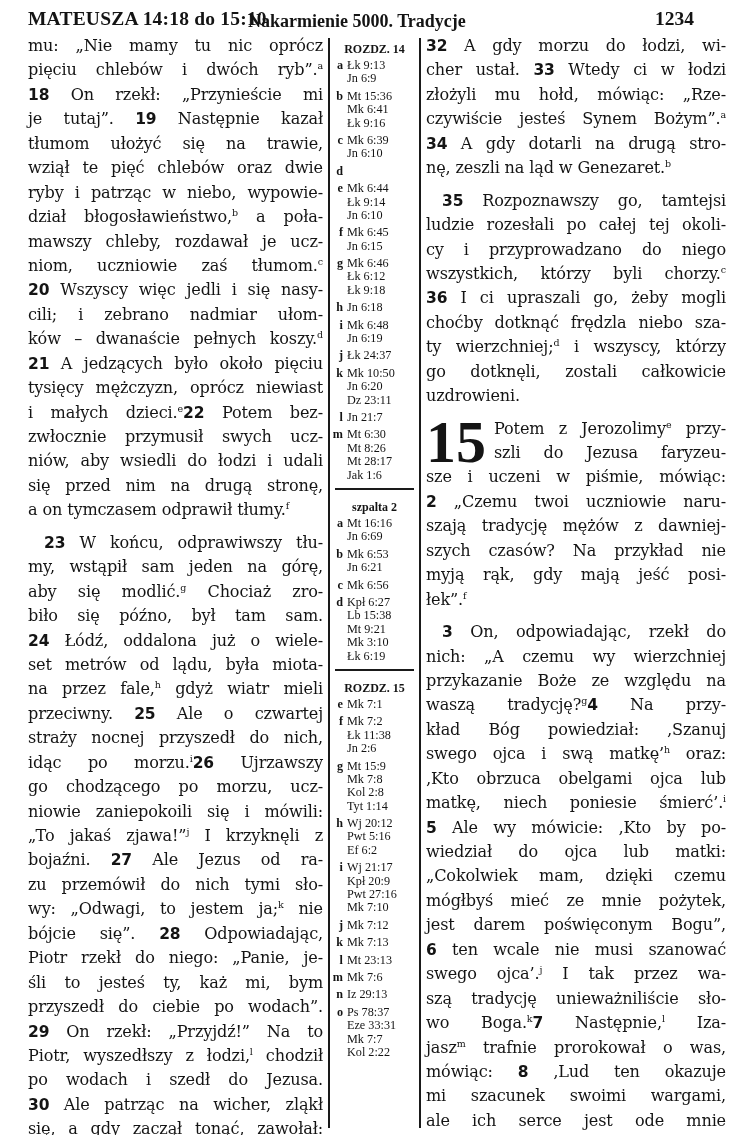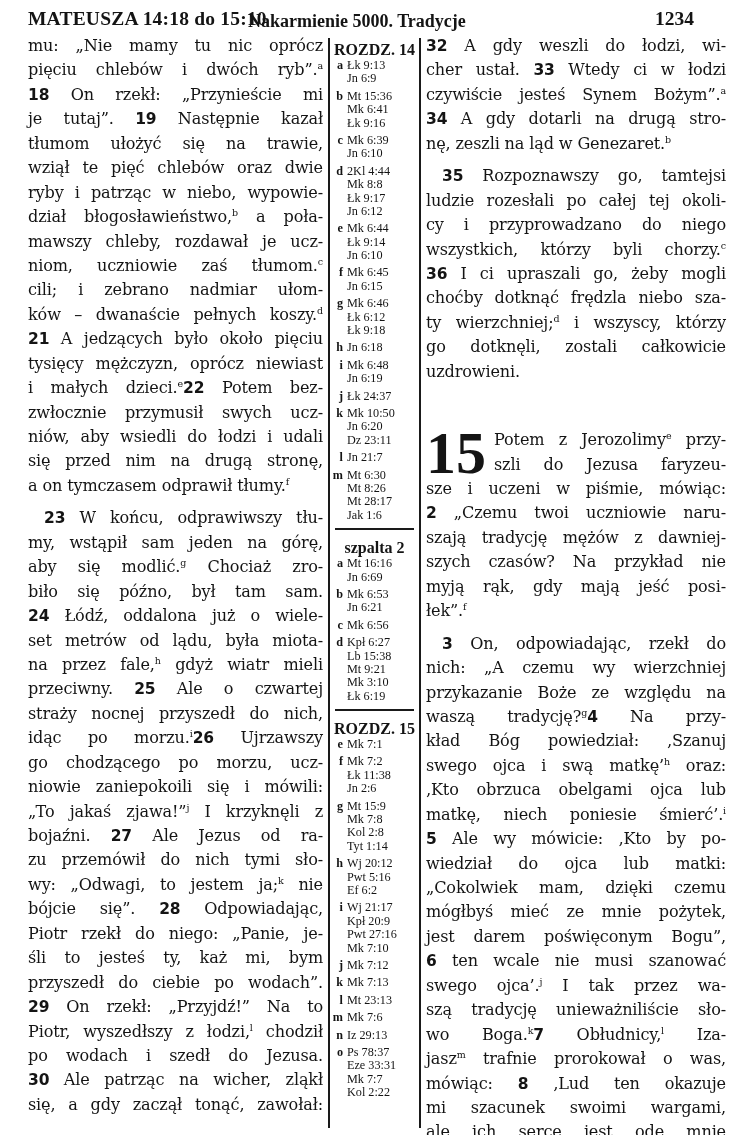--- a/index.html
+++ b/index.html
@@ -19,21 +19,21 @@
     .col p.line.indent { padding-left: 16px; }
     .col p.gap { height: 8px; }
     .vn { font-family: "DejaVu Sans", sans-serif; font-weight: bold; font-size: 15.5px; }
     sup.fn { font-size: 9.5px; vertical-align: 6px; line-height: 0; font-family: "DejaVu Serif", serif; }
 
     .divider { position: absolute; top: 38px; width: 2px; background: #1a1a1a; }
     .divider-a { left: 328px; height: 1090px; }
     .divider-b { left: 419px; height: 1090px; }
 
     .refs { position: absolute; left: 331px; top: 40px; width: 87px; font-family: "Liberation Serif", serif; font-size: 12.2px; }
-    .refs .sec-title { text-align: center; font-weight: bold; font-size: 16px; height: 19px; line-height: 19px; }
+    .refs .sec-title { text-align: center; font-weight: bold; font-size: 12px; height: 19px; line-height: 19px; }
     .refs .sep { border-top: 2px solid #1a1a1a; margin: 6px 4px 8px 4px; }
     .refs .grp { display: flex; margin-bottom: 4px; }
     .refs .key { width: 16px; text-align: right; font-weight: bold; padding-right: 4px; line-height: 13.4px; }
     .refs .vals { flex: 1; font-weight: bold; }
     .refs .vals div { line-height: 13.4px; height: 13.4px; white-space: nowrap; font-weight: normal; }
   </style>
 </head>
 <body>
 
 <div class="header">
@@ -46,20 +46,21 @@
     <p class="line"><span>mu: „Nie mamy tu nic oprócz</span></p>
     <p class="line"><span>pięciu chlebów i dwóch ryb”.</span><sup class="fn">a</sup></p>
     <p class="line"><span class="vn">18</span><span> On rzekł: „Przynieście mi</span></p>
     <p class="line"><span>je tutaj”.  </span><span class="vn">19</span><span> Następnie kazał</span></p>
     <p class="line"><span>tłumom ułożyć się na trawie,</span></p>
     <p class="line"><span>wziął te pięć chlebów oraz dwie</span></p>
     <p class="line"><span>ryby i patrząc w niebo, wypowie-</span></p>
     <p class="line"><span>dział błogosławieństwo,</span><sup class="fn">b</sup><span> a poła-</span></p>
     <p class="line"><span>mawszy chleby, rozdawał je ucz-</span></p>
     <p class="line"><span>niom, uczniowie zaś tłumom.</span><sup class="fn">c</sup></p>
+    <p class="line"><span class="vn">20</span><span> Wszyscy więc jedli i się nasy-</span></p>
     <p class="line"><span>cili; i zebrano nadmiar ułom-</span></p>
     <p class="line"><span>ków – dwanaście pełnych koszy.</span><sup class="fn">d</sup></p>
     <p class="line"><span class="vn">21</span><span> A jedzących było około pięciu</span></p>
     <p class="line"><span>tysięcy mężczyzn, oprócz niewiast</span></p>
     <p class="line"><span>i małych dzieci.</span><sup class="fn">e</sup><span class="vn">22</span><span> Potem bez-</span></p>
     <p class="line"><span>zwłocznie przymusił swych ucz-</span></p>
     <p class="line"><span>niów, aby wsiedli do łodzi i udali</span></p>
     <p class="line"><span>się przed nim na drugą stronę,</span></p>
     <p class="line last"><span>a on tymczasem odprawił tłumy.</span><sup class="fn">f</sup></p>
     <p class="gap"></p>
@@ -110,26 +111,20 @@
     </div>
     <div class="grp">
       <div class="key">c</div>
       <div class="vals">
         <div>Mk 6:39</div>
         <div>Jn 6:10</div>
       </div>
     </div>
     <div class="grp">
       <div class="key">d</div>
-      <div class="vals">
-        <div>2Kl 4:44</div>
-        <div>Mk 8:8</div>
-        <div>Łk 9:17</div>
-        <div>Jn 6:12</div>
-      </div>
     </div>
     <div class="grp">
       <div class="key">e</div>
       <div class="vals">
         <div>Mk 6:44</div>
         <div>Łk 9:14</div>
         <div>Jn 6:10</div>
       </div>
     </div>
     <div class="grp">
@@ -299,39 +294,40 @@
         <div>Ps 78:37</div>
         <div>Eze 33:31</div>
         <div>Mk 7:7</div>
         <div>Kol 2:22</div>
       </div>
     </div>
   </div>
 <div class="divider divider-b"></div>
 
 <div class="col col-right" id="col-right">
-    <p class="line"><span class="vn">32</span><span> A gdy weszli do łodzi, wi-</span></p>
+    <p class="line"><span class="vn">32</span><span> A gdy morzu do łodzi, wi-</span></p>
     <p class="line"><span>cher ustał.  </span><span class="vn">33</span><span> Wtedy ci w łodzi</span></p>
+    <p class="line"><span>złożyli mu hołd, mówiąc: „Rze-</span></p>
     <p class="line"><span>czywiście jesteś Synem Bożym”.</span><sup class="fn">a</sup></p>
     <p class="line"><span class="vn">34</span><span> A gdy dotarli na drugą stro-</span></p>
     <p class="line last"><span>nę, zeszli na ląd w Genezaret.</span><sup class="fn">b</sup></p>
     <p class="gap"></p>
     <p class="line indent"><span class="vn">35</span><span> Rozpoznawszy go, tamtejsi</span></p>
     <p class="line"><span>ludzie rozesłali po całej tej okoli-</span></p>
     <p class="line"><span>cy i przyprowadzano do niego</span></p>
     <p class="line"><span>wszystkich, którzy byli chorzy.</span><sup class="fn">c</sup></p>
     <p class="line"><span class="vn">36</span><span> I ci upraszali go, żeby mogli</span></p>
     <p class="line"><span>choćby dotknąć frędzla niebo sza-</span></p>
     <p class="line"><span>ty wierzchniej;</span><sup class="fn">d</sup><span> i wszyscy, którzy</span></p>
     <p class="line"><span>go dotknęli, zostali całkowicie</span></p>
     <p class="line last"><span>uzdrowieni.</span></p>
     <p class="gap"></p>
     <div style="position: relative;">
       <div style="position: absolute; left: 0px; top: 2px; font-family: &quot;Liberation Serif&quot;, serif; font-weight: bold; font-size: 60px; line-height: 46px;">15</div>
-      <p class="line" style="padding-left: 68px; margin-top: 36px;"><span>Potem z Jerozolimy</span><sup class="fn">e</sup><span> przy-</span></p>
+      <p class="line" style="padding-left: 68px;"><span>Potem z Jerozolimy</span><sup class="fn">e</sup><span> przy-</span></p>
       <p class="line" style="padding-left: 68px;"><span>szli do Jezusa faryzeu-</span></p>
     </div>
     <p class="line"><span>sze i uczeni w piśmie, mówiąc:</span></p>
     <p class="line"><span class="vn">2</span><span> „Czemu twoi uczniowie naru-</span></p>
     <p class="line"><span>szają tradycję mężów z dawniej-</span></p>
     <p class="line"><span>szych czasów? Na przykład nie</span></p>
     <p class="line"><span>myją rąk, gdy mają jeść posi-</span></p>
     <p class="line last"><span>łek”.</span><sup class="fn">f</sup></p>
     <p class="gap"></p>
     <p class="line indent"><span class="vn">3</span><span> On, odpowiadając, rzekł do</span></p>
@@ -343,19 +339,19 @@
     <p class="line"><span>‚Kto obrzuca obelgami ojca lub</span></p>
     <p class="line"><span>matkę, niech poniesie śmierć’.</span><sup class="fn">i</sup></p>
     <p class="line"><span class="vn">5</span><span> Ale wy mówicie: ‚Kto by po-</span></p>
     <p class="line"><span>wiedział do ojca lub matki:</span></p>
     <p class="line"><span>„Cokolwiek mam, dzięki czemu</span></p>
     <p class="line"><span>mógłbyś mieć ze mnie pożytek,</span></p>
     <p class="line"><span>jest darem poświęconym Bogu”,</span></p>
     <p class="line"><span class="vn">6</span><span> ten wcale nie musi szanować</span></p>
     <p class="line"><span>swego ojca’.</span><sup class="fn">j</sup><span> I tak przez wa-</span></p>
     <p class="line"><span>szą tradycję unieważniliście sło-</span></p>
-    <p class="line"><span>wo Boga.</span><sup class="fn">k</sup><span class="vn">7</span><span> Obłudnicy,</span><sup class="fn">l</sup><span> Iza-</span></p>
+    <p class="line"><span>wo Boga.</span><sup class="fn">k</sup><span class="vn">7</span><span> Następnie,</span><sup class="fn">l</sup><span> Iza-</span></p>
     <p class="line"><span>jasz</span><sup class="fn">m</sup><span> trafnie prorokował o was,</span></p>
     <p class="line"><span>mówiąc:  </span><span class="vn">8</span><span> ‚Lud ten okazuje</span></p>
     <p class="line"><span>mi szacunek swoimi wargami,</span></p>
     <p class="line"><span>ale ich serce jest ode mnie</span></p>
     <p class="line"></p>
   </div>
 
 </body></html>

